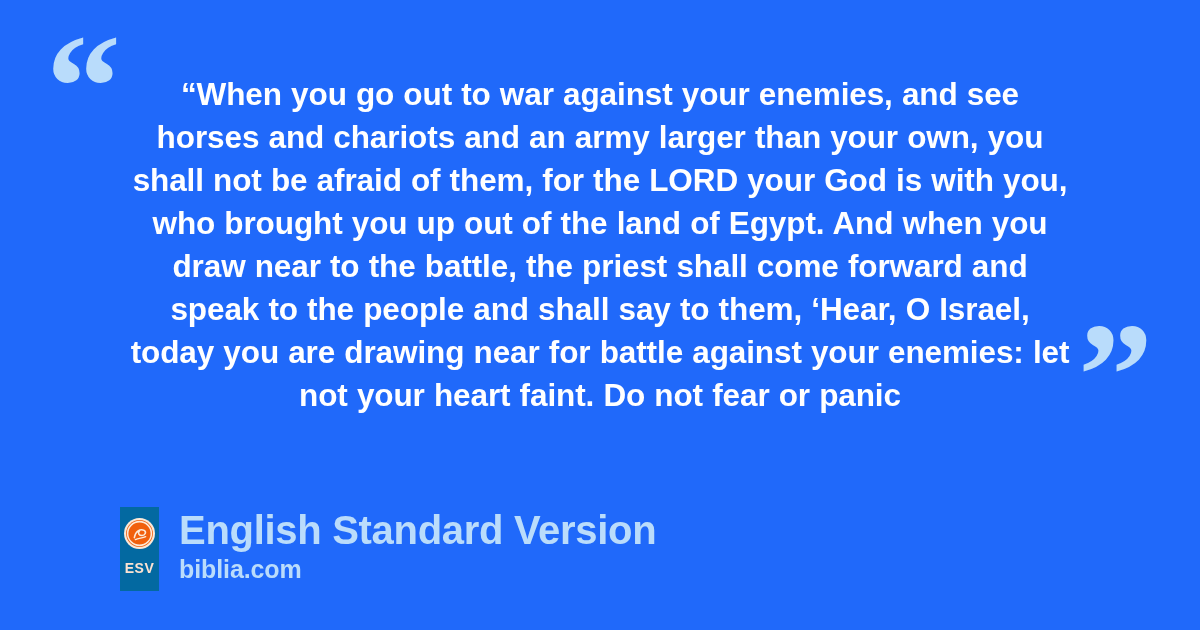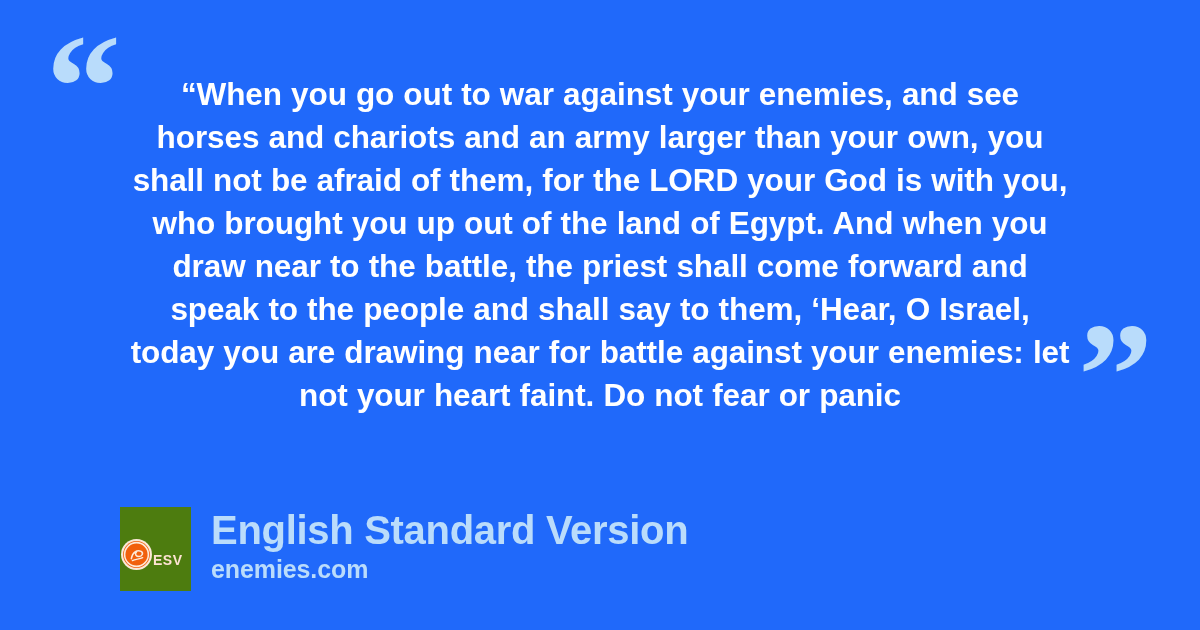--- a/index.html
+++ b/index.html
@@ -66,27 +66,27 @@
   #brand {
     position: absolute;
     left: 120px;
     top: 507px;
     display: flex;
     flex-direction: row;
     align-items: flex-start;
   }
 
   #esv-logo {
-    width: 71px;
+    width: 39px;
     height: 84px;
-    background: #4d7c0f;
+    background: #0369a1;
     position: relative;
     flex: none;
     display: flex;
-    flex-direction: row;
+    flex-direction: column;
     align-items: center;
     justify-content: flex-start;
     padding-top: 10px;
     box-sizing: border-box;
   }
   #esv-seal {
     width: 33px;
     height: 33px;
     display: block;
   }
@@ -150,18 +150,18 @@
         <circle cx="32" cy="32" r="23" fill="none" stroke="#fce9d8" stroke-width="3"></circle>
         <circle cx="32" cy="32" r="18" fill="#f1600d"></circle>
         <path d="M22 40 C24 28, 33 22, 41 26 C46 29, 43 36, 37 36 C31 36, 28 31, 32 27" fill="none" stroke="#fce9d8" stroke-width="3" stroke-linecap="round"></path>
         <path d="M24 44 C30 41, 38 41, 44 38" fill="none" stroke="#fce9d8" stroke-width="2.5" stroke-linecap="round"></path>
       </svg>
       <span id="esv-logo-text">ESV</span>
     </div>
 
     <div id="brand-text">
       <div id="version-name">English Standard Version</div>
-      <div id="site-url">enemies.com</div>
+      <div id="site-url">biblia.com</div>
     </div>
 
   </div>
 
 </div>
 
 </body></html>

